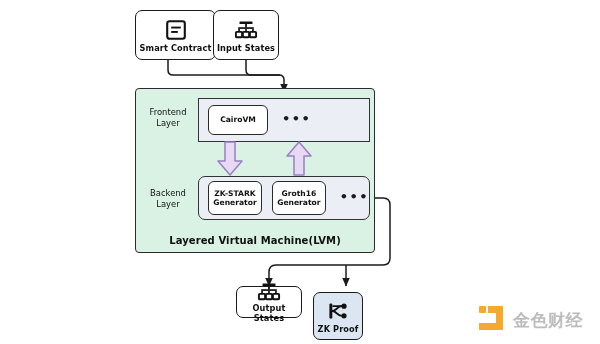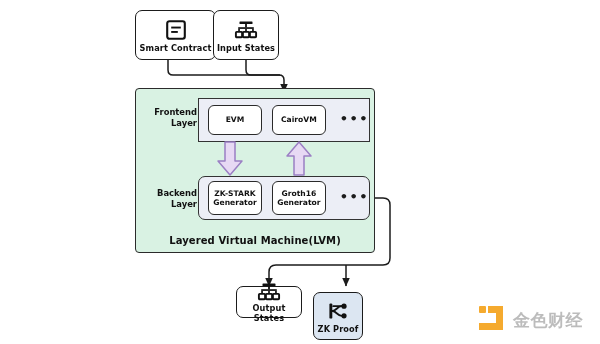--- a/index.html
+++ b/index.html
@@ -84,23 +84,23 @@
     text-align: center;
     font-size: 10px;
     font-weight: bold;
     color: #111;
     letter-spacing: .1px;
   }
 
   .layer-label {
     position: absolute;
     width: 58px;
-    text-align: right;
+    text-align: center;
     font-size: 8.4px;
-    font-weight: bold;
+    font-weight: normal;
     line-height: 1.32;
     color: #111;
     z-index: 4;
   }
   #label-frontend { left: 139px; top: 107px; }
   #label-backend  { left: 139px; top: 188px; }
 
   .layer-box {
     position: absolute;
     box-sizing: border-box;
@@ -229,23 +229,20 @@
     <div>Layer</div>
   </div>
 
   <div class="layer-label" id="label-backend">
     <div>Backend</div>
     <div>Layer</div>
   </div>
 
   <div class="layer-box" id="layer-frontend">
     <div class="vm-chip">
-      <span>EVM</span>
-    </div>
-    <div class="vm-chip">
       <span>CairoVM</span>
     </div>
     <div class="ellipsis">•••</div>
   </div>
 
   <div class="layer-box" id="layer-backend">
     <div class="vm-chip">
       <span>ZK-STARK</span>
       <span>Generator</span>
     </div>

